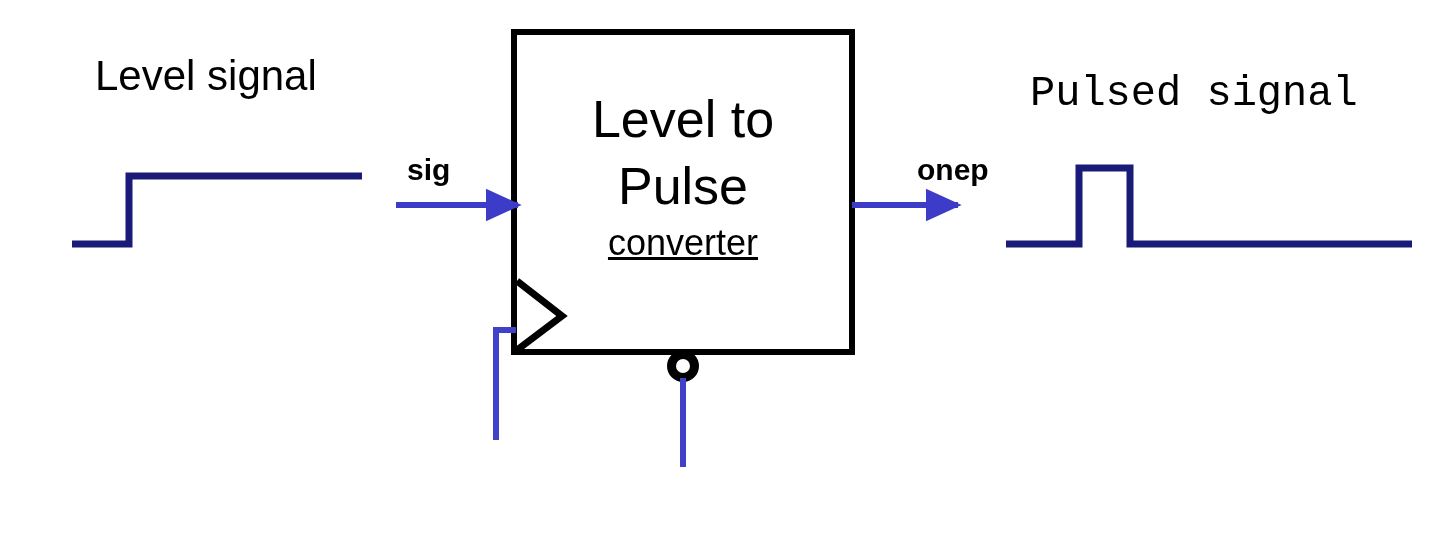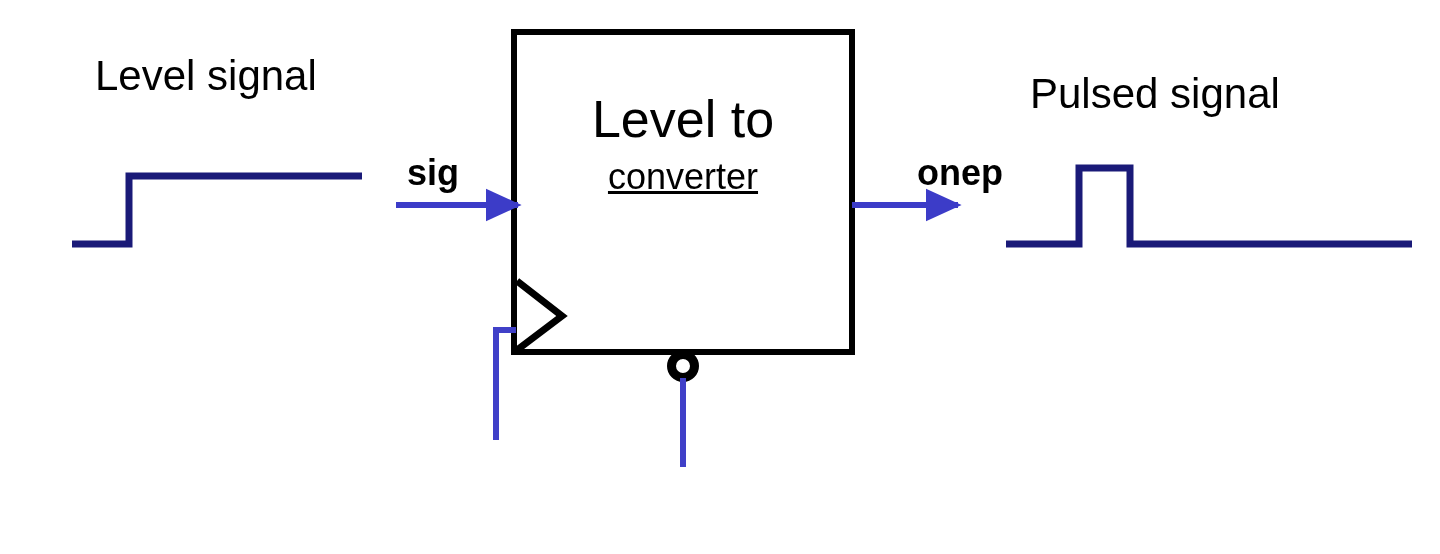--- a/index.html
+++ b/index.html
@@ -31,21 +31,21 @@
     white-space: nowrap;
     color: #000000;
     font-family: "Liberation Sans", sans-serif;
     line-height: 1;
   }
   .lbl-signal {
     font-size: 42px;
     font-weight: 400;
   }
   .lbl-port {
-    font-size: 36px;
+    font-size: 30px;
     font-weight: bold;
   }
   .block-text-wrap {
     position: absolute;
     left: 514px;
     top: 86px;
     width: 338px;
     text-align: center;
   }
   .block-line {
@@ -101,24 +101,25 @@
     </g>
 
     <g>
       <line x1="683" y1="378" x2="683" y2="467" stroke="#4040c8" stroke-width="6" stroke-linecap="butt"></line>
     </g>
 
   </svg>
 
   <div class="lbl lbl-signal" style="left:95px; top:55px;">Level signal</div>
 
-  <div class="lbl lbl-signal" style="left:1030px; top:73px;">Pulsed signal</div>
+  <div class="lbl lbl-signal" style="left:1030px; top:73px;font-family:Liberation Mono, monospace;">Pulsed signal</div>
 
   <div class="lbl lbl-port" style="left:407px; top:155px;">sig</div>
 
   <div class="lbl lbl-port" style="left:885px; top:155px;margin-left:32px;">onep</div>
 
   <div class="block-text-wrap">
     <span class="block-line big">Level to</span>
+    <span class="block-line big">Pulse</span>
     <span class="block-line small">converter</span>
   </div>
 
 </div>
 
 </body></html>

